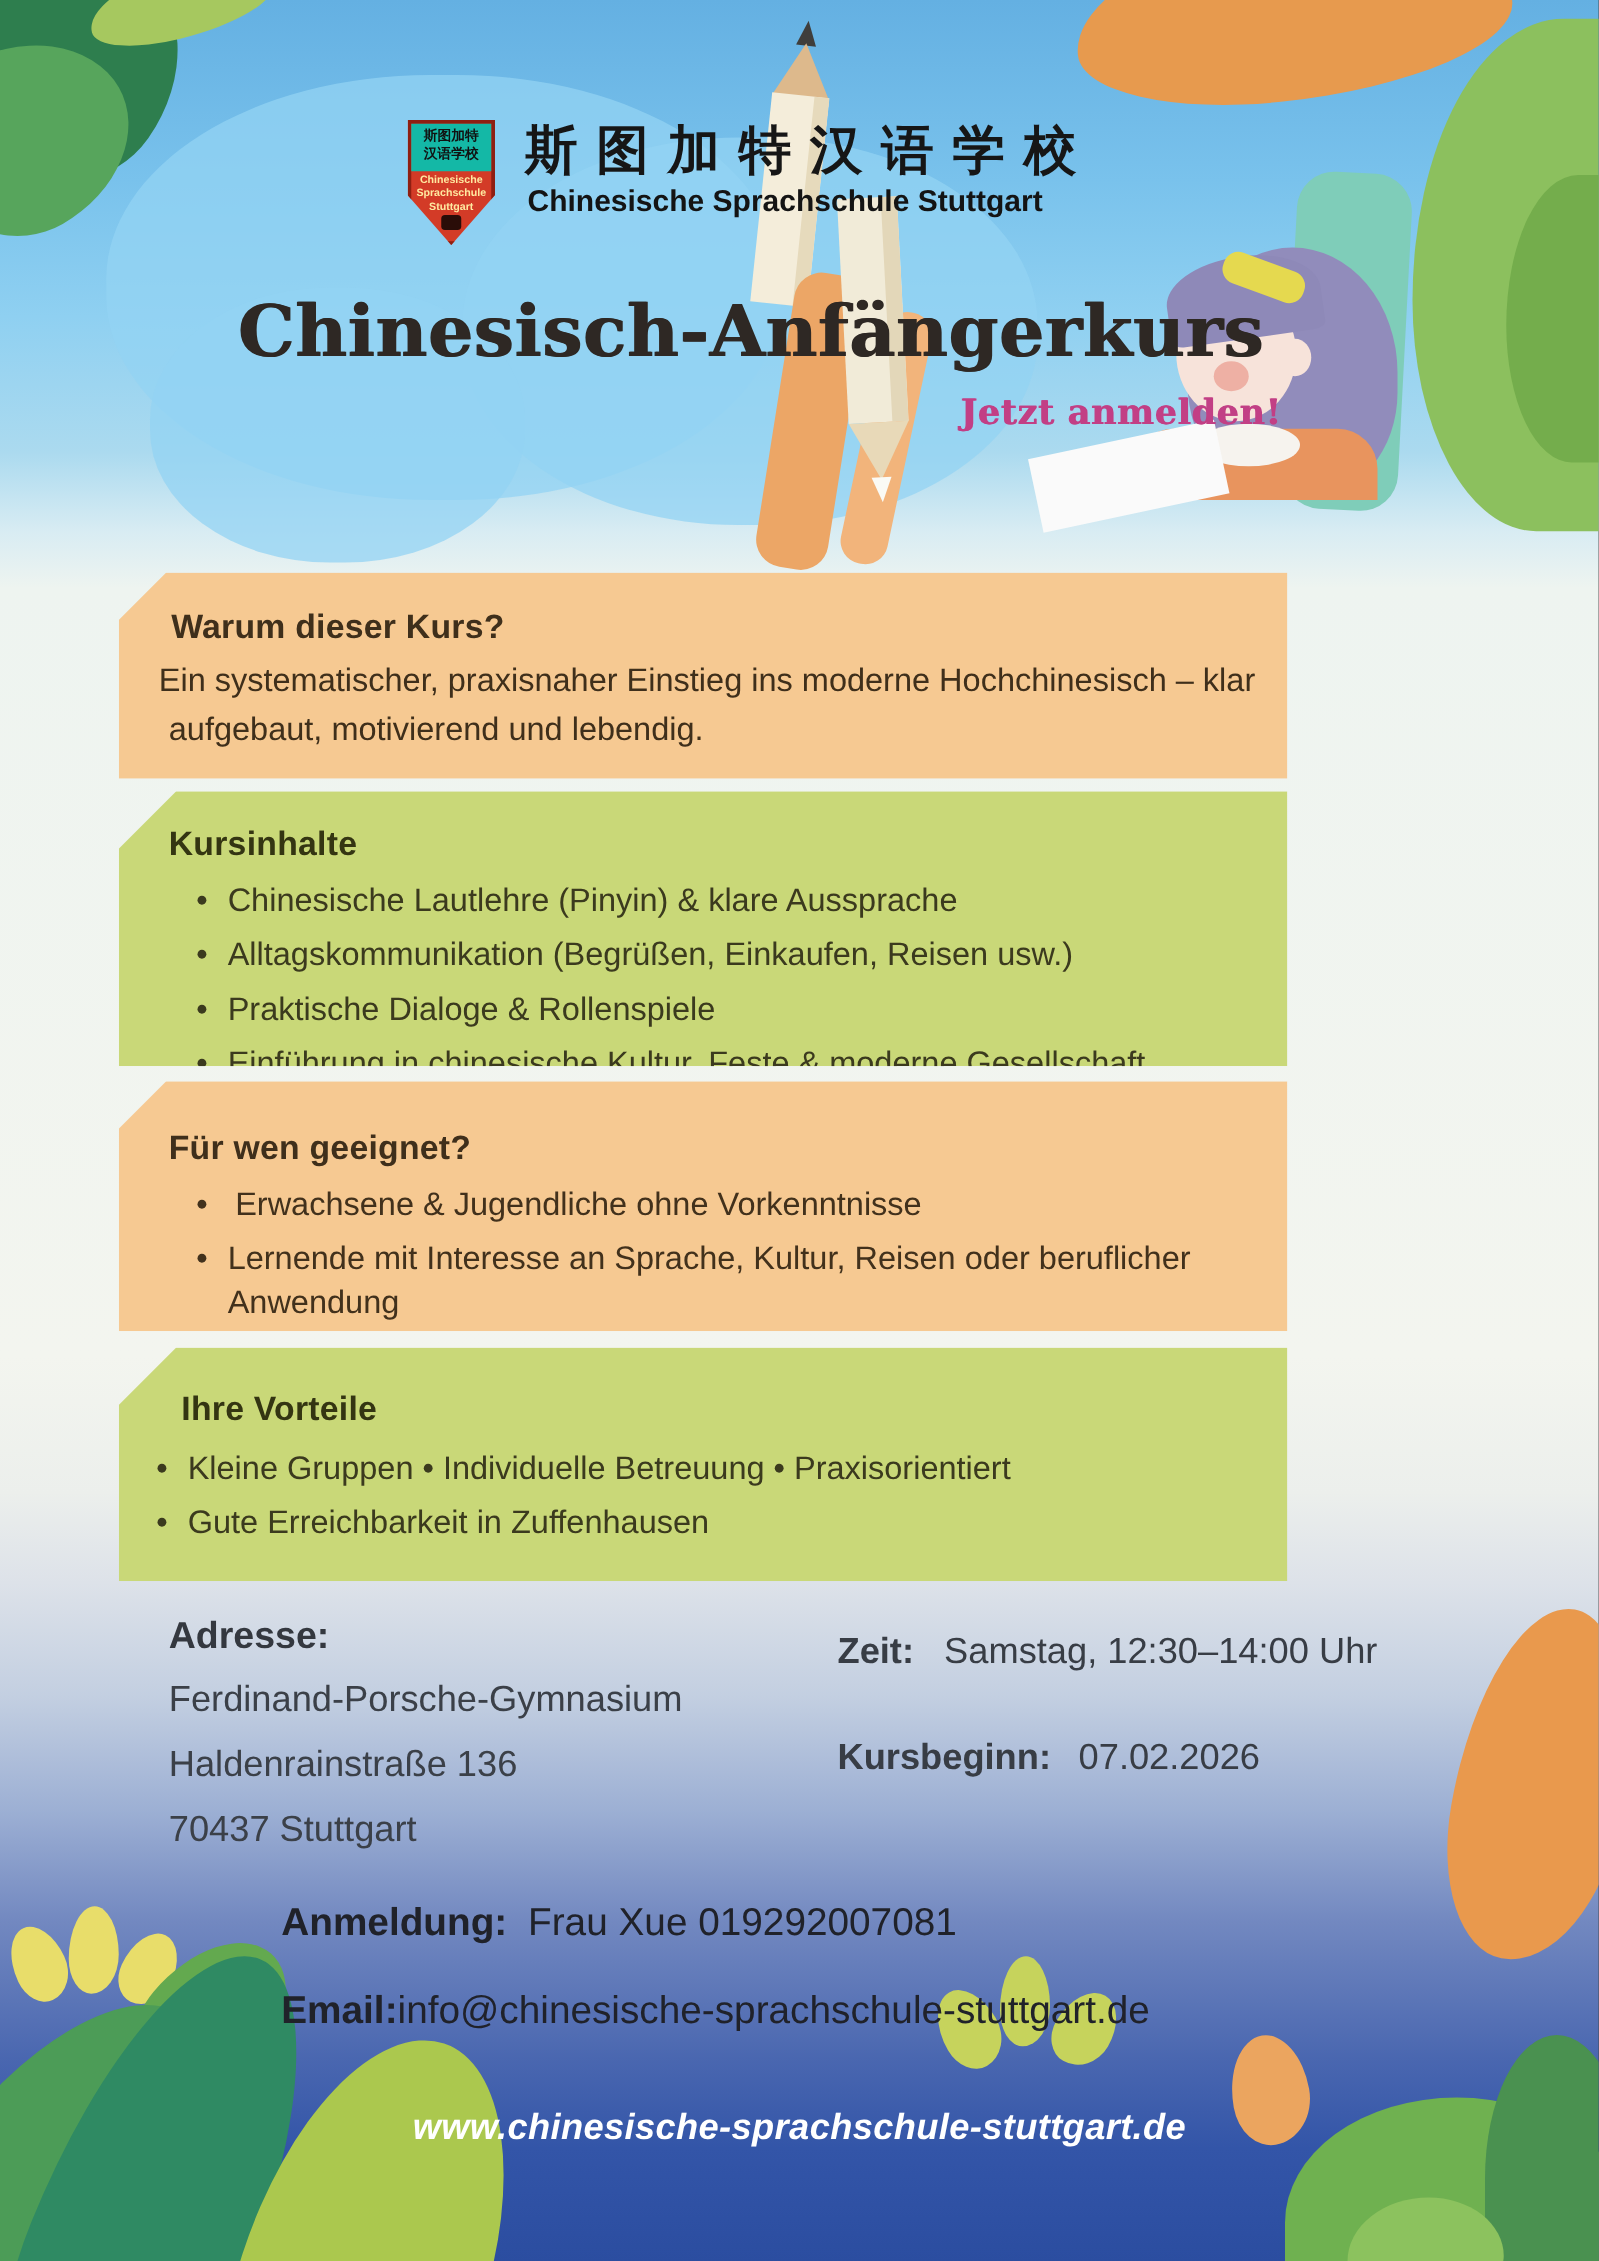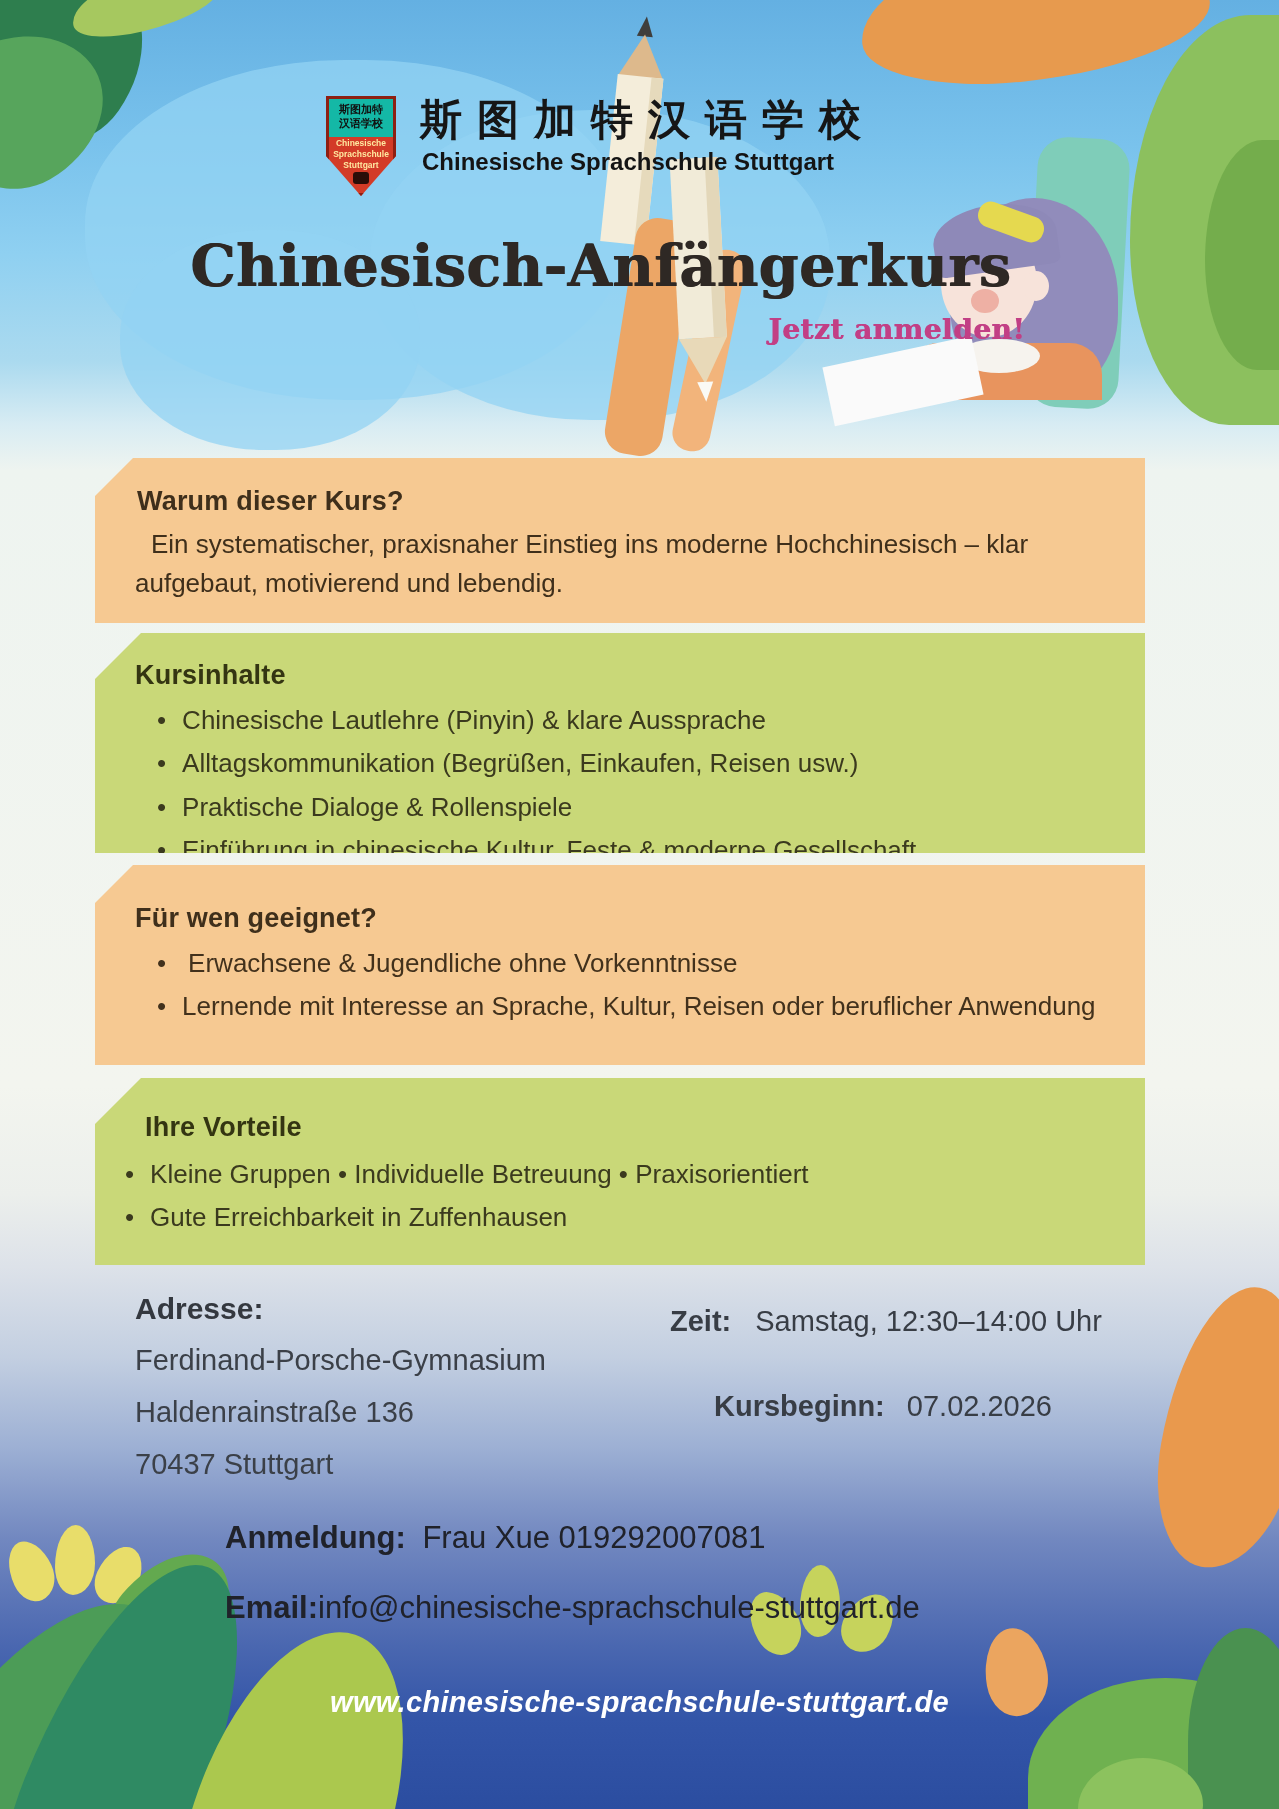--- a/index.html
+++ b/index.html
@@ -9,21 +9,21 @@
     background:linear-gradient(180deg,
       #64b0e2 0%, #79c2ec 8%, #8fd0f1 14%, #abdaef 20%,
       #d8ecf3 23.5%, #eef4f0 26%, #f3f5ef 60%, #ecefec 66%,
       #dde2e9 70%, #c3cfe1 75%, #9db0d4 80%, #7288c0 85%,
       #4a67b0 91%, #3355a8 95%, #2b4da0 100%);
   }
   .abs{position:absolute;}
   
   .blob{border-radius:48%;background:#93d3f3;opacity:.75;}
   .leaf{border-radius:52% 48% 55% 45% / 60% 55% 45% 40%;}
-  .sectionbox{position:absolute;left:95px;width:1050px;}
+  .sectionbox{position:absolute;left:95px;width:935px;}
   .sectionbox.orange{background:#f6c992;clip-path:polygon(38px 0,100% 0,100% 100%,0 100%,0 38px);}
   .sectionbox.green{background:#c9d878;clip-path:polygon(46px 0,100% 0,100% 100%,0 100%,0 46px);}
   .box-heading{font-weight:bold;font-size:27px;color:#3a2c16;letter-spacing:.2px;}
   .orange .box-heading,.orange .box-body{color:#3f2f1b;}
   .green .box-heading{color:#343512;}
   .box-body{font-size:26px;line-height:1.5;color:#46351f;}
   .bullet-row{display:flex;font-size:26px;line-height:1.32;color:#3b3a1e;margin-bottom:9px;}
   .orange .bullet-row{color:#42311c;}
   .bullet-row::before{content:"•";margin-right:16px;flex:0 0 auto;}
   .indent-lg{margin-left:62px;margin-right:10px;}
@@ -122,21 +122,21 @@
     </div>
   </div>
   <div class="abs zh-title" style="left:420px;top:92px;">斯图加特汉语学校</div>
   <div class="abs de-subtitle" style="left:422px;top:148px;">Chinesische Sprachschule Stuttgart</div>
 
   <div class="abs hero-title" style="left:190px;top:232px;">Chinesisch-Anfängerkurs</div>
   <div class="abs hero-cta" style="left:655px;top:313px;width:370px;text-align:right;">Jetzt anmelden!</div>
 
   <div class="sectionbox orange" style="top:458px;height:165px;">
     <div class="box-heading" style="margin:28px 0 8px 42px;">Warum dieser Kurs?</div>
-    <div class="box-body" style="margin-left:56px;">Ein systematischer, praxisnaher Einstieg ins moderne Hochchinesisch – klar</div>
+    <div class="box-body" style="margin-left:32px;">Ein systematischer, praxisnaher Einstieg ins moderne Hochchinesisch – klar</div>
     <div class="box-body" style="margin-left:40px;">aufgebaut, motivierend und lebendig.</div>
   </div>
 
   <div class="sectionbox orange" style="top:865px;height:200px;">
     <div class="box-heading" style="margin:38px 0 12px 40px;">Für wen geeignet?</div>
     <div class="bullet-row indent-lg">
         <span style="margin-left:6px;">Erwachsene &amp; Jugendliche ohne Vorkenntnisse</span>
       </div>
     <div class="bullet-row indent-lg">
         <span>Lernende mit Interesse an Sprache, Kultur, Reisen oder beruflicher Anwendung</span>
@@ -173,21 +173,21 @@
     <div class="addr lbl" style="font-size:30px;color:#34383f;">Adresse:</div>
     <div class="addr">Ferdinand-Porsche-Gymnasium</div>
     <div class="addr">Haldenrainstraße 136</div>
     <div class="addr">70437 Stuttgart</div>
   </div>
 
   <div class="abs meta" style="left:670px;top:1305px;">
     <span class="lbl">Zeit:</span>
     <span style="margin-left:16px;">Samstag, 12:30–14:00 Uhr</span>
   </div>
-  <div class="abs meta" style="left:670px;top:1390px;margin-left:44px;">
+  <div class="abs meta" style="left:670px;top:1390px;">
     <span class="lbl">Kursbeginn:</span>
     <span style="margin-left:14px;">07.02.2026</span>
   </div>
 
   <div class="abs contact" style="left:225px;top:1520px;">
     <span class="lbl">Anmeldung:</span>
     <span style="margin-left:8px;">Frau Xue 019292007081</span>
   </div>
   <div class="abs contact" style="left:225px;top:1590px;">
     <span class="lbl">Email:</span><span>info@chinesische-sprachschule-stuttgart.de</span>

